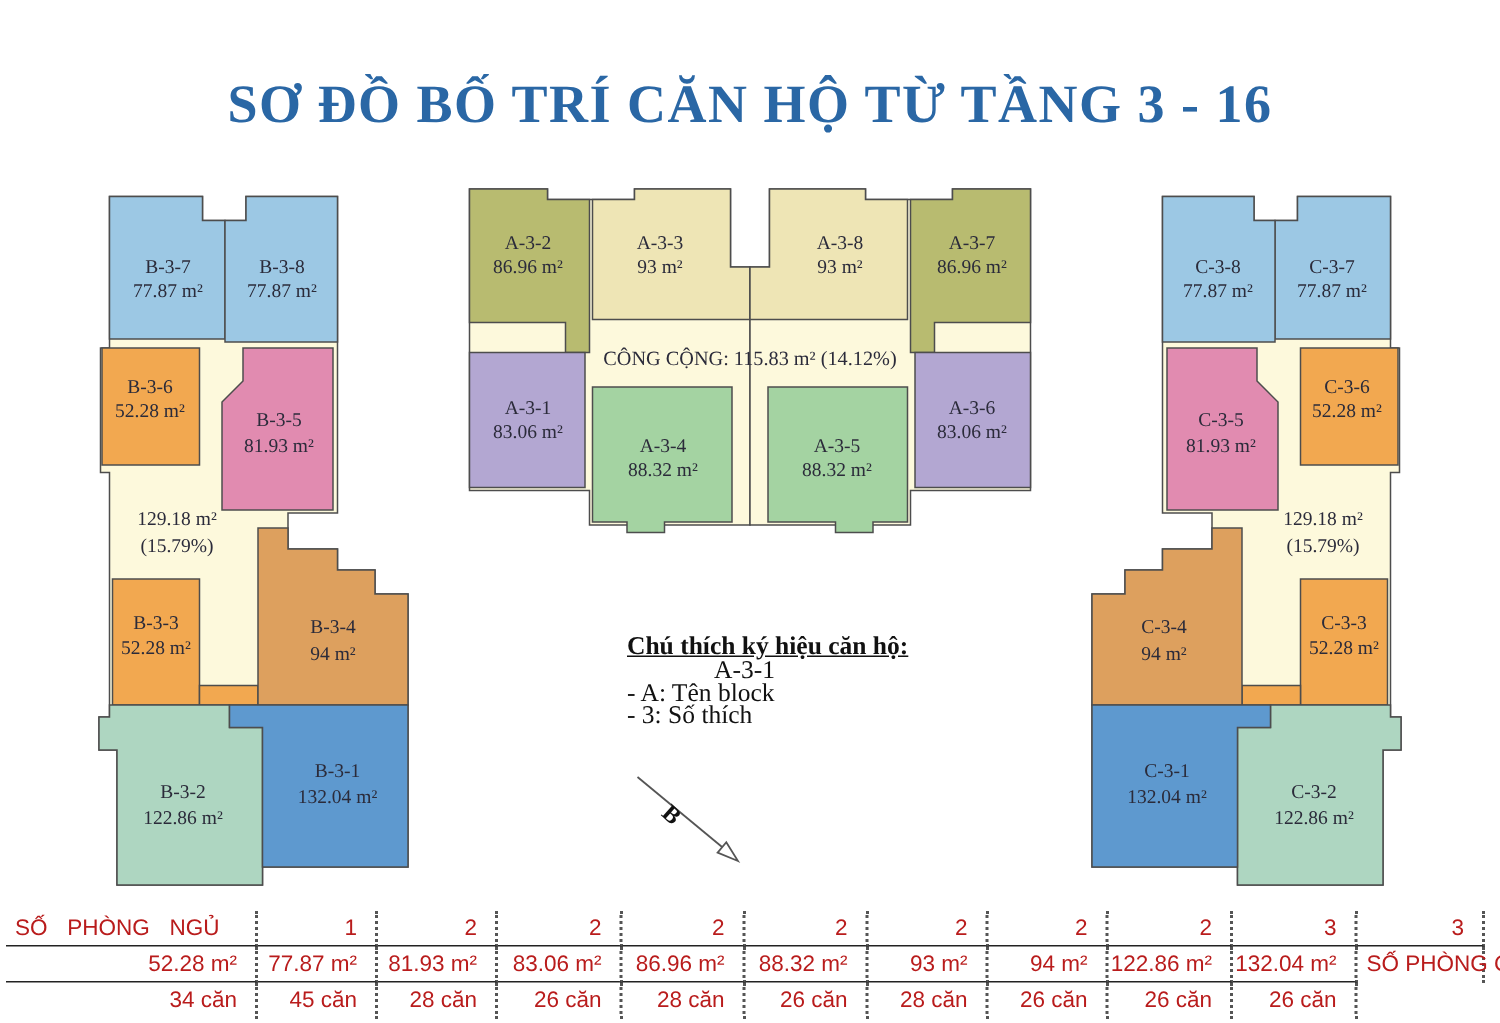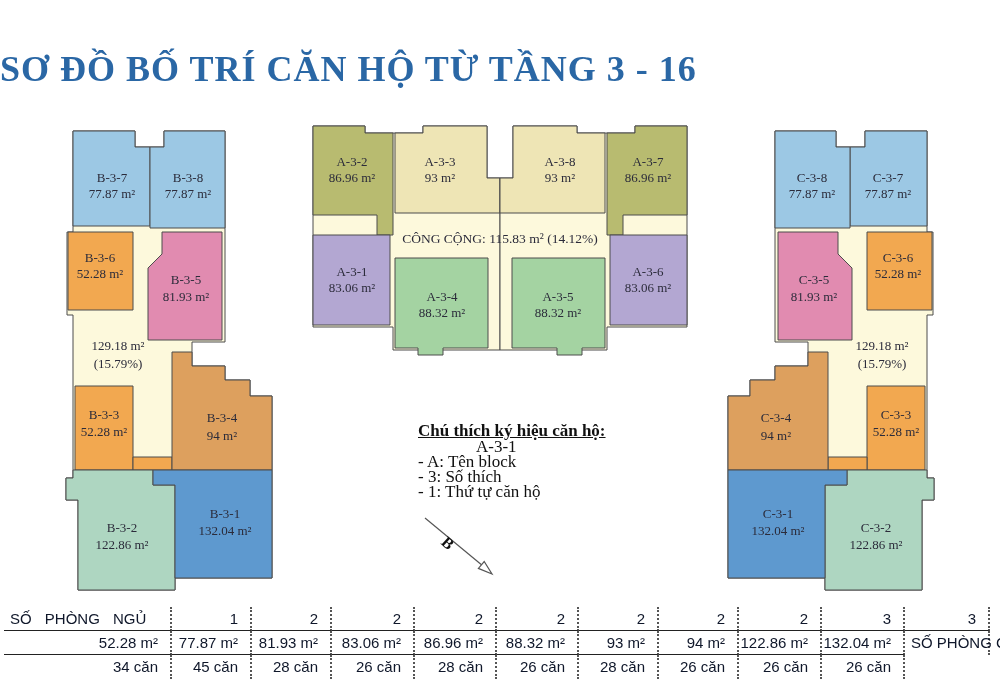--- a/index.html
+++ b/index.html
@@ -1,18 +1,18 @@
 <!DOCTYPE html>
 <html><head>
 <meta charset="utf-8">
 <style>
   html,body{margin:0;padding:0;background:#ffffff;}
   .stage{position:relative;width:1000px;height:682px;background:#ffffff;overflow:hidden;
          font-family:"Liberation Serif", serif;}
-  .title{position:absolute;left:0;top:48px;width:1000px;text-align:left;
+  .title{position:absolute;left:0;top:48px;width:1000px;text-align:center;
          font-size:36px;font-weight:bold;color:#2a67a5;letter-spacing:1px;
          font-family:"Liberation Serif", serif;}
   svg.plan{position:absolute;left:0;top:0;}
   
   .sh{stroke:#4d4d4d;stroke-width:1;stroke-linejoin:miter;}
   .f-cream{fill:#fdf9dc;}
   .f-lblue{fill:#9cc8e4;}
   .f-mblue{fill:#5e99cf;}
   .f-orange{fill:#f2a850;}
   .f-dkorange{fill:#dda05e;}
@@ -27,21 +27,21 @@
   text.bl{font-family:"Liberation Serif",serif;font-size:16px;font-weight:bold;fill:#111;text-anchor:middle;}
   
   .legend{position:absolute;left:418px;top:423px;width:230px;color:#111;
           font-size:17px;line-height:15px;font-family:Liberation Serif, serif;}
   .legend .lg-title{font-weight:bold;text-decoration:underline;margin-bottom:1px;}
   .legend .lg-example{margin-left:58px;}
   .legend .lg-item{margin-top:0px;}
   
   .sumtable{position:absolute;left:4px;top:607px;display:grid;
             grid-template-columns:168px 80px 80px 83px 82px 82px 80px 80px 83px 83px 85px;
-            font-family:"Liberation Sans", sans-serif;font-size:15px;color:#0f172a;}
+            font-family:"Liberation Sans", sans-serif;font-size:15px;color:#b91c1c;}
   .sumtable .cell{height:24px;line-height:24px;border-right:2px dotted #555;
                   text-align:right;padding-right:12px;box-sizing:border-box;white-space:nowrap;}
   .sumtable .rowlab{text-align:left;padding-left:6px;padding-right:4px;}
   .sumtable .hline{border-bottom:1.5px solid #222;}
   .wsp{word-spacing:9px;}
 </style>
 </head>
 <body>
 <div class="stage">
 
@@ -154,21 +154,20 @@
     <polygon points="492,574 478.4,568.4 484.2,561.5" fill="#ffffff" stroke="#555" stroke-width="1.2"></polygon>
     <text class="bl" x="447" y="548" transform="rotate(42 447 544)">B</text>
   </g>
 </svg>
 
 <div class="legend">
   <div class="lg-title">Chú thích ký hiệu căn hộ:</div>
   <div class="lg-example">A-3-1</div>
   <div class="lg-item">- A: Tên block</div>
   <div class="lg-item">- 3: Số thích</div>
-  <div class="lg-item">- 1: Thứ tự căn hộ</div>
 </div>
 
 <div class="sumtable">
 
   <div class="cell rowlab hline wsp">SỐ PHÒNG NGỦ</div>
   <div class="cell hline">1</div>
   <div class="cell hline">2</div>
   <div class="cell hline">2</div>
   <div class="cell hline">2</div>
   <div class="cell hline">2</div>

